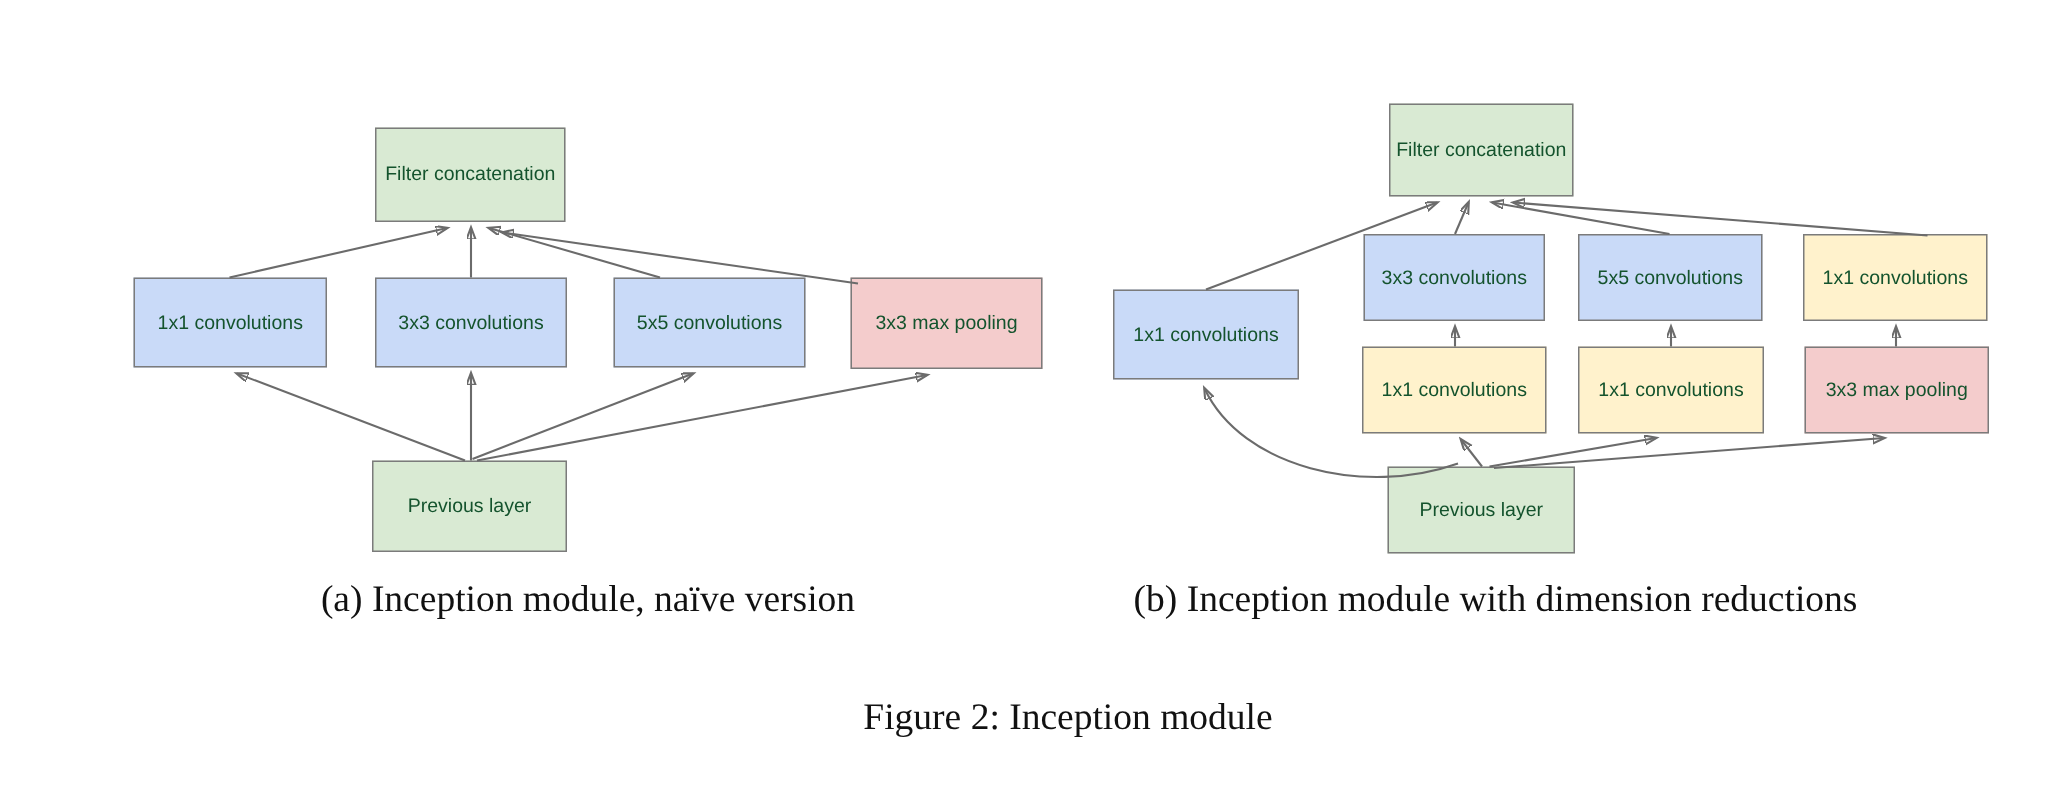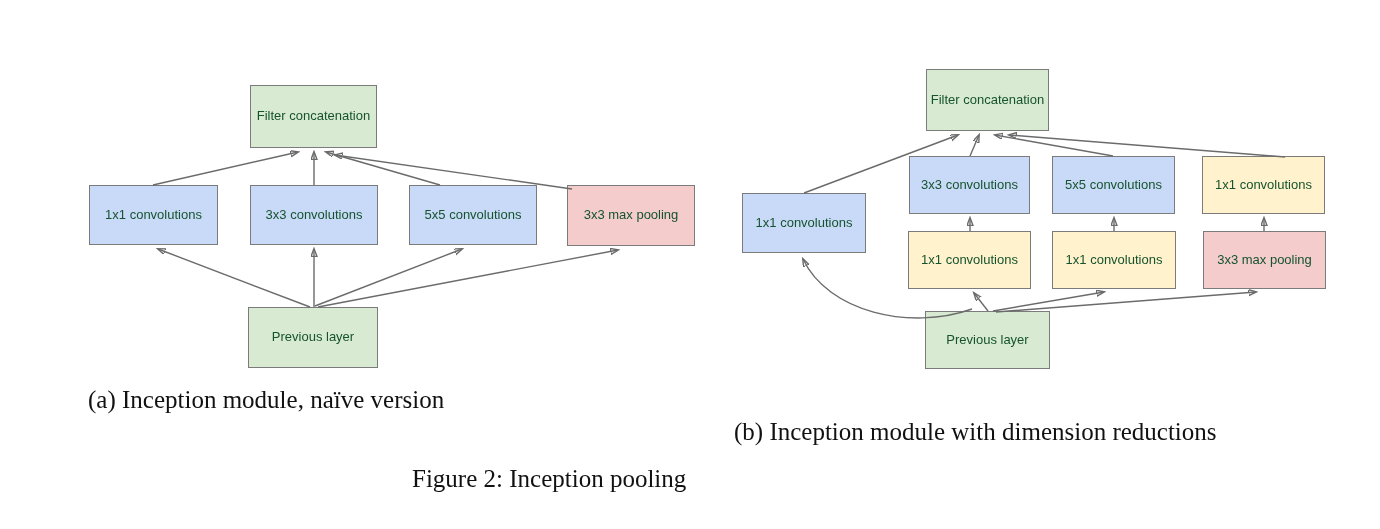--- a/index.html
+++ b/index.html
@@ -8,21 +8,21 @@
     overflow:hidden; font-family:"Liberation Sans", sans-serif;
   }
   .node {
     position:absolute; box-sizing:border-box;
     border:1.5px solid #7b7b7b;
     display:flex; align-items:center; justify-content:center;
     text-align:center; font-size:13px; line-height:1.3; color:#14532d;
     padding:2px;
   }
   .caption {
-    position:absolute; 
+    position:absolute; text-align:center;
     font-family:"Liberation Serif", serif; font-size:25px; color:#111111;
     white-space:nowrap;
   }
   #arrows { position:absolute; left:0; top:0; pointer-events:none; }
   #arrows path { fill:none; stroke:var(--arrow,#6b6b6b); stroke-width:1.4px; }
 </style>
 </head>
 <body>
 
 <div id="canvas">
@@ -88,16 +88,16 @@
     <path d="M 1264,231 L 1264,218" marker-end="url(#ah)"></path>
 
     <path d="M 972,309 C 910,331 828,312 803,259" marker-end="url(#ah)"></path>
     <path d="M 988,311 L 974,293" marker-end="url(#ah)"></path>
     <path d="M 993,311 L 1104,292" marker-end="url(#ah)"></path>
     <path d="M 996,312 L 1256,292" marker-end="url(#ah)"></path>
   </svg>
 
   <div class="caption" style="left:88px; top:386px; width:608px;">(a) Inception module, naïve version</div>
 
-  <div class="caption" style="left:734px; top:386px; width:526px;margin-top:32px;">(b) Inception module with dimension reductions</div>
+  <div class="caption" style="left:734px; top:386px; width:526px;">(b) Inception module with dimension reductions</div>
 
-  <div class="caption" style="left:412px; top:465px; width:600px;">Figure 2: Inception pooling</div>
+  <div class="caption" style="left:412px; top:465px; width:600px;">Figure 2: Inception module</div>
 </div>
 
 </body></html>

